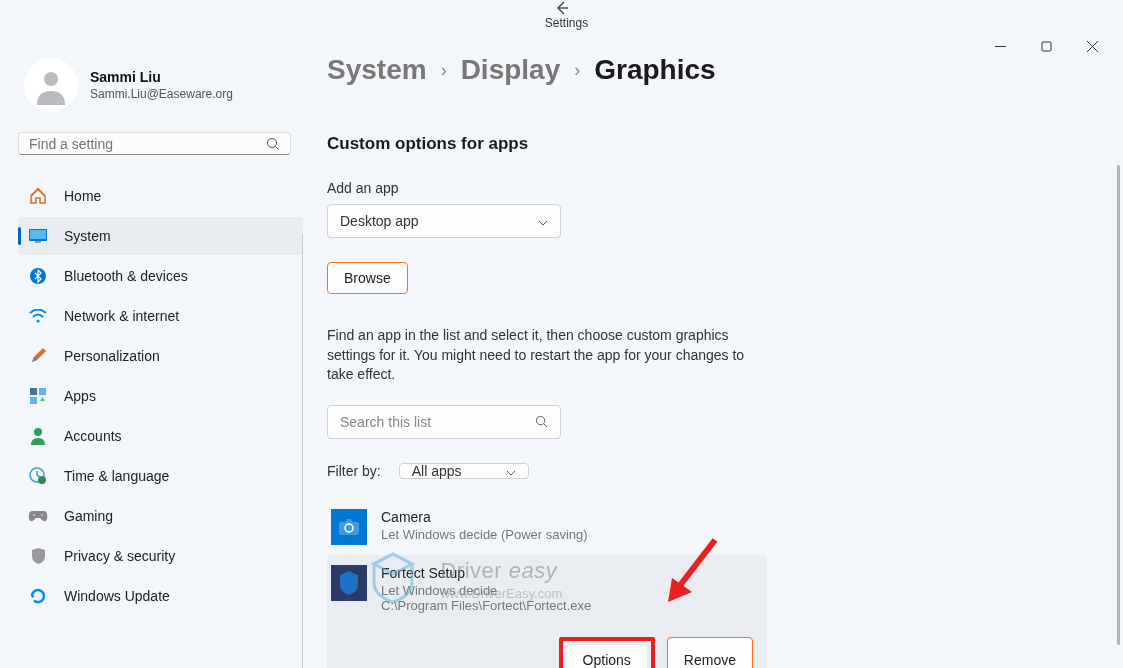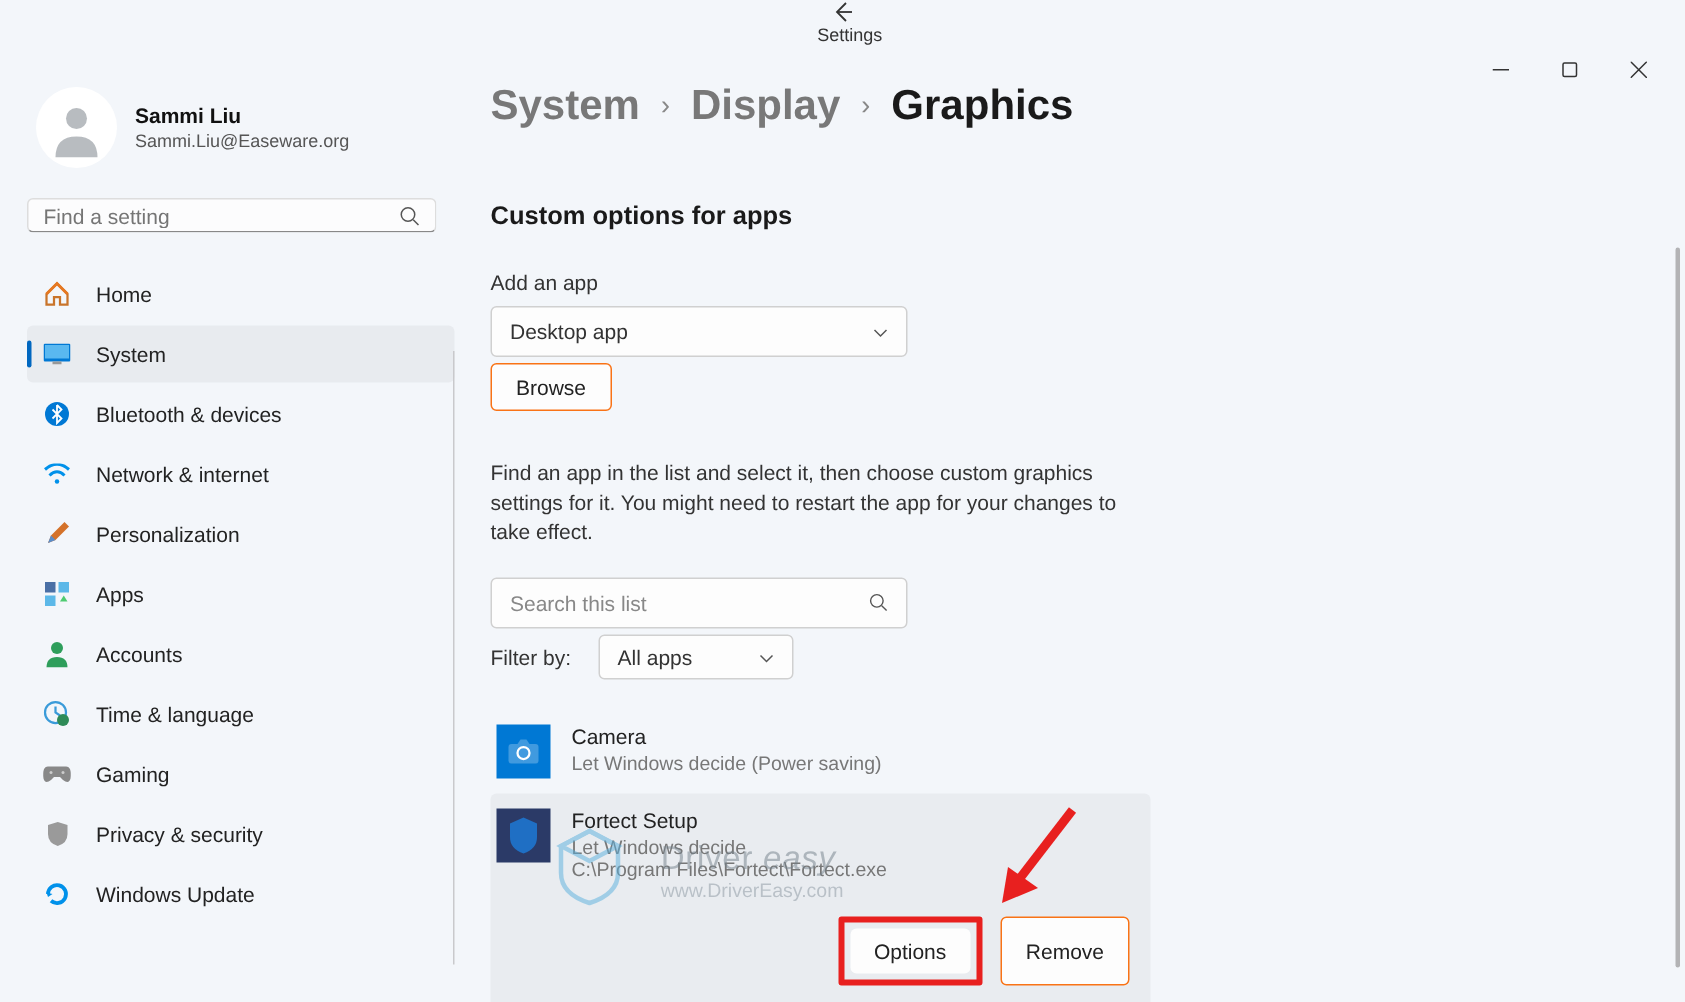--- a/index.html
+++ b/index.html
@@ -34,31 +34,31 @@
     
     .main { flex: 1; padding-left: 24px; padding-top: 10px; }
     .breadcrumb { display: flex; align-items: center; gap: 14px; margin-bottom: 48px; }
     .crumb { font-size: 28px; font-weight: 600; color: #787878; cursor: pointer; }
     .crumb.current { color: #1a1a1a; cursor: default; }
     .crumb-sep { font-size: 18px; color: #888; }
     
     .section-title { font-size: 17px; font-weight: 600; color: #1a1a1a; margin-bottom: 26px; }
     .field-label { font-size: 14px; color: #333; margin-bottom: 8px; }
     
-    .dropdown { width: 278px; height: 34px; border: 1px solid #d0d0d0; border-radius: 4px; background: #fdfdfd; display: flex; align-items: center; padding: 0 12px; cursor: pointer; margin-bottom: 4px; }
+    .dropdown { width: 234px; height: 34px; border: 1px solid #d0d0d0; border-radius: 4px; background: #fdfdfd; display: flex; align-items: center; padding: 0 12px; cursor: pointer; margin-bottom: 24px; }
     .dropdown-text { flex: 1; font-size: 14px; color: #333; }
     .dropdown-chev { color: #666; }
     
     .btn { padding: 7px 16px; border: 1px solid #f97316; border-radius: 4px; background: #fdfdfd; font-size: 14px; cursor: pointer; color: #222; }
     
     .help-text { font-size: 14px; color: #333; max-width: 430px; line-height: 1.4; margin: 32px 0 20px; }
     
     .filter-row { display: flex; align-items: center; gap: 10px; margin-bottom: 20px; }
     .filter-label { font-size: 14px; color: #333; margin-right: 8px; }
-    .dropdown.small { width: 130px; height: 30px; margin-bottom: 0; }
+    .dropdown.small { width: 130px; height: 16px; margin-bottom: 0; }
     
     .app-row { display: flex; padding: 10px 14px 10px 4px; align-items: flex-start; }
     .app-row.selected { background: #e9ecf0; border-radius: 4px; width: 440px; padding-bottom: 16px; flex-wrap: wrap; }
     .app-icon { width: 36px; height: 36px; display: flex; align-items: center; justify-content: center; margin-right: 14px; }
     .app-icon.camera { background: #0078d4; }
     .app-icon.fortect { background: #2b3a67; }
     .app-info { flex: 1; }
     .app-name { font-size: 14px; color: #222; margin-bottom: 2px; }
     .app-status { font-size: 13px; color: #777; }
     .app-path { font-size: 13px; color: #777; }

